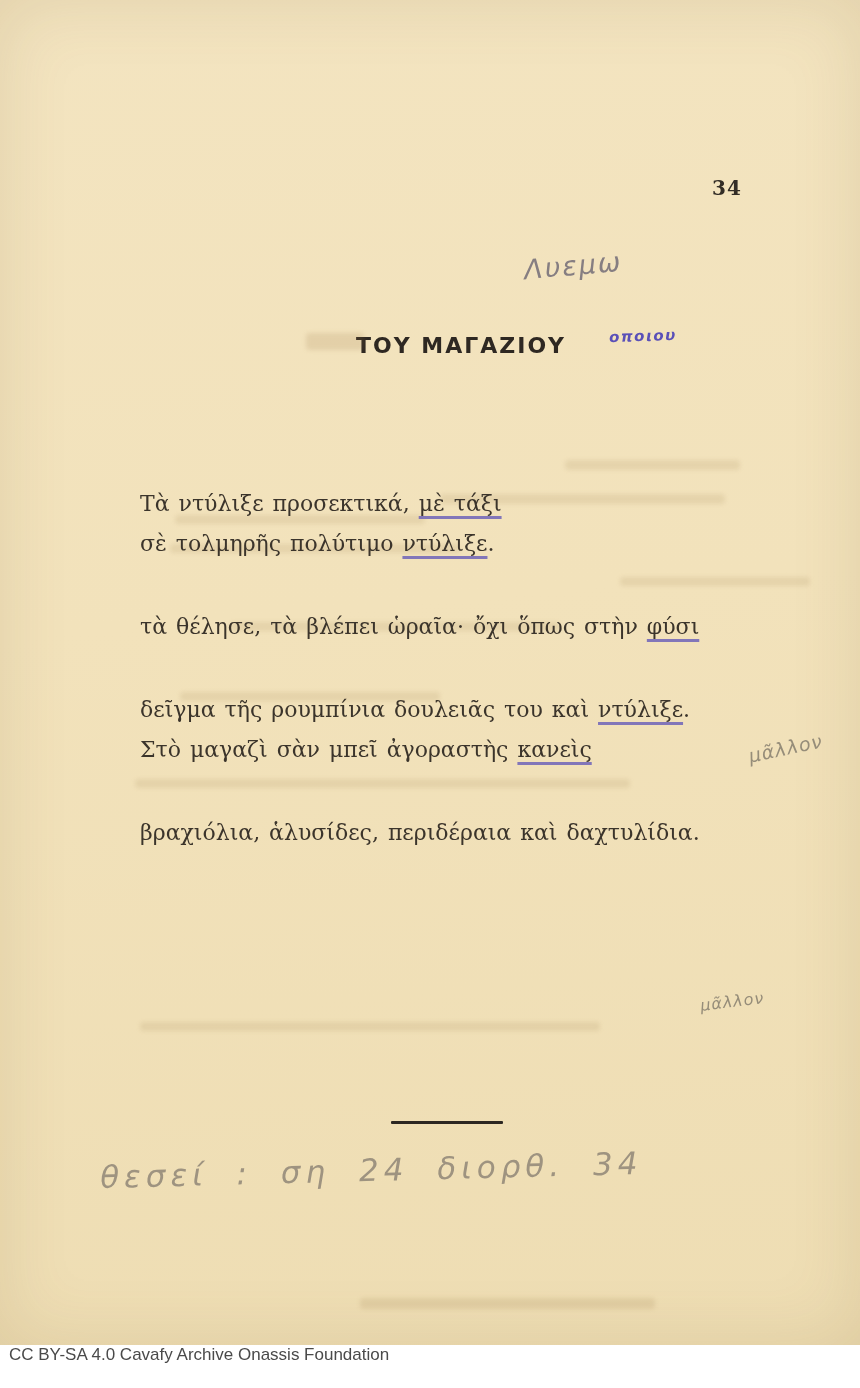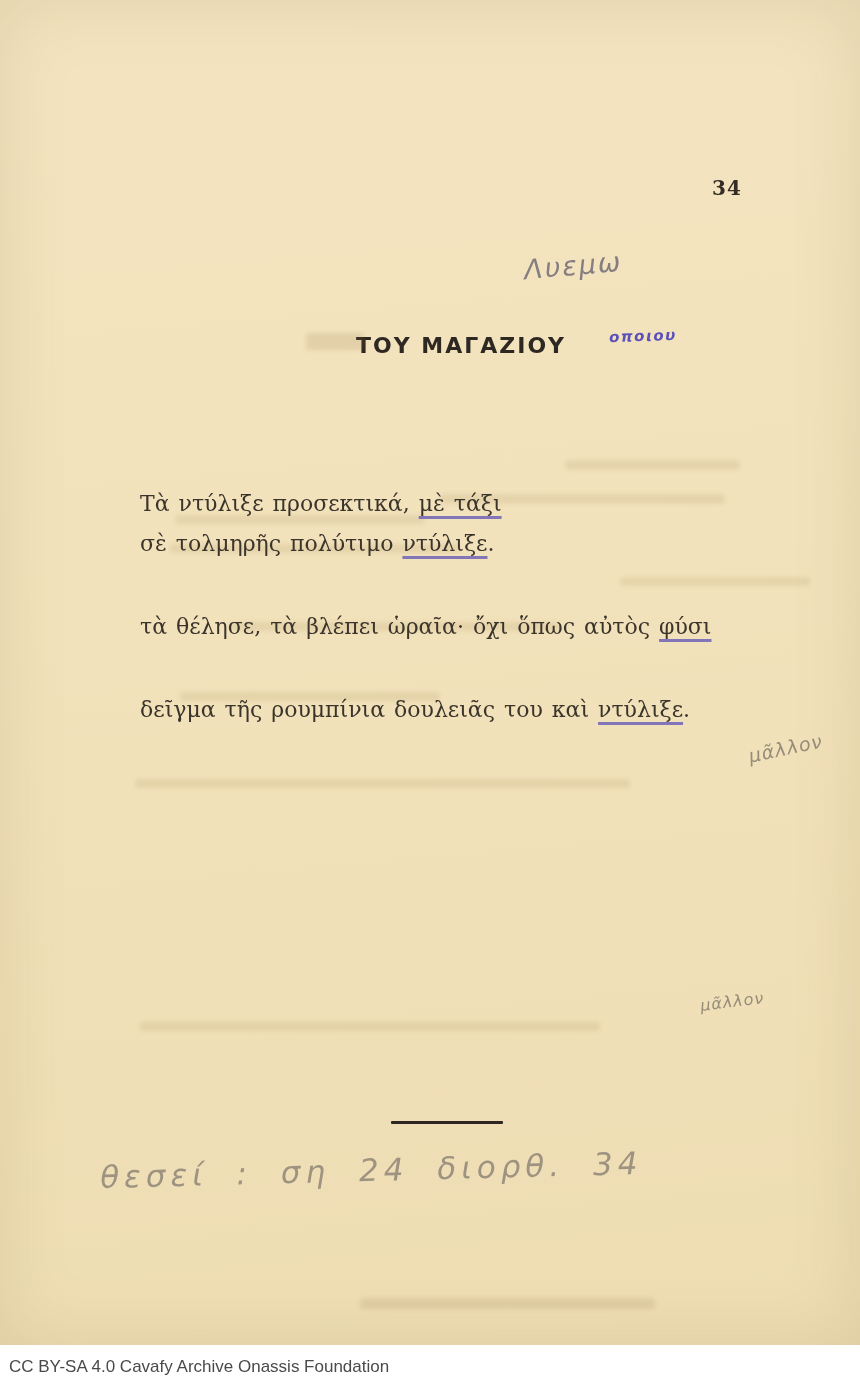--- a/index.html
+++ b/index.html
@@ -68,21 +68,21 @@
     background:#2c2722; border-radius:1px;
   }
   
   .smudge{
     position:absolute; height:9px; border-radius:4px;
     background:rgba(150,115,65,.13); filter:blur(2px);
   }
   
   .footer{
     position:absolute; left:0; bottom:0; width:860px; height:43px;
-    background:#ffffff; display:flex; align-items:center;
+    background:#ffffff; display:flex; align-items:flex-start;
   }
   .footer span{
     margin-left:9px;
     font-family:"Liberation Sans","DejaVu Sans",sans-serif;
     font-size:17px; color:#4a4a4a;
   }
 </style>
 </head>
 <body>
 
@@ -109,26 +109,28 @@
     <div class="smudge" style="left:135px;top:779px;width:495px"></div>
     <div class="smudge" style="left:140px;top:1022px;width:460px"></div>
     <div class="smudge" style="left:360px;top:1298px;width:295px;height:11px;background:rgba(150,115,65,.15)"></div>
 
     <div class="poem">
         <div class="stanza">
           <div class="line"><span>Τὰ ντύλιξε προσεκτικά, </span><span class="u">μὲ τάξι</span></div>
           <div class="line"><span>σὲ τολμηρῆς πολύτιμο </span><span class="u">ντύλιξε</span><span>.</span></div>
         </div>
         <div class="stanza">
-          <div class="line"><span>τὰ θέλησε, τὰ βλέπει ὡραῖα· ὄχι ὅπως αὐτὸς </span><span class="u">φύσι</span></div>
+          <div class="line"><span>τὰ θέλησε, τὰ βλέπει ὡραῖα· ὄχι ὅπως στὴν </span><span class="u">φύσι</span></div>
         </div>
         <div class="stanza">
           <div class="line"><span>δεῖγμα τῆς ρουμπίνια δουλειᾶς του καὶ </span><span class="u">ντύλιξε</span><span>.</span></div>
+          <div class="line"><span>Στὸ μαγαζὶ σὰν μπεῖ ἀγοραστὴς </span><span class="u">κανεὶς</span></div>
         </div>
         <div class="stanza">
+          <div class="line"><span>βραχιόλια, ἁλυσίδες, περιδέραια καὶ δαχτυλίδια.</span></div>
         </div>
       </div>
 
     <div class="hw hw-m1">μᾶλλον</div>
     <div class="hw hw-m2">μᾶλλον</div>
 
     <div class="divider"></div>
 
     <div class="hw hw-bottom">θεσεί : ση 24 διορθ. 34</div>
 

